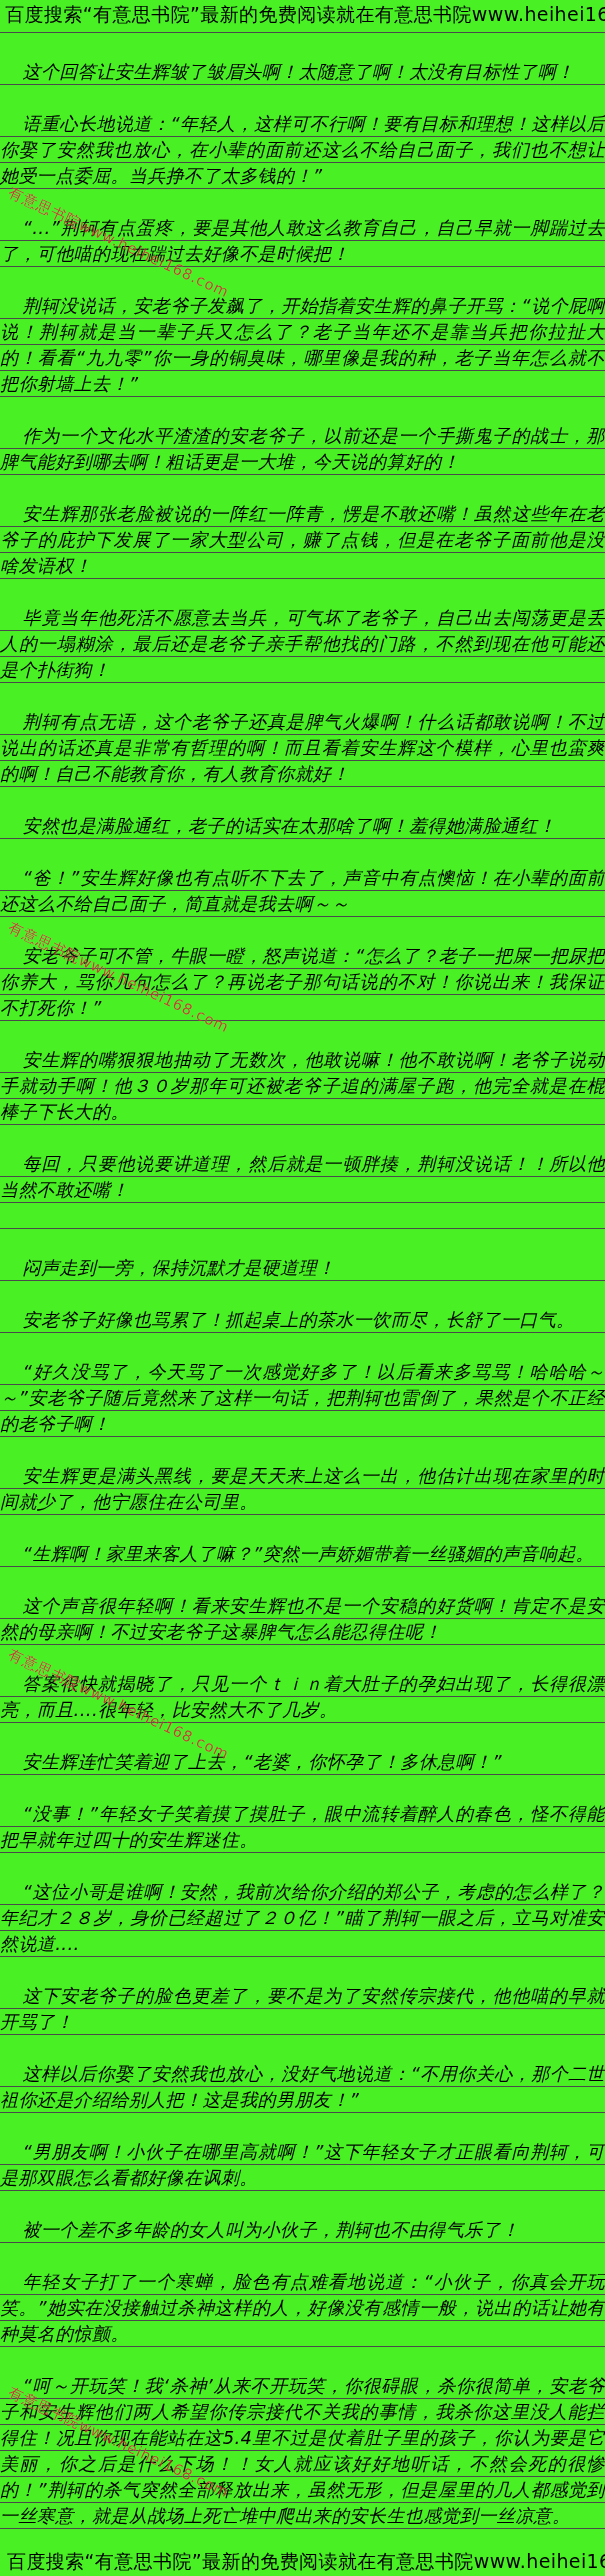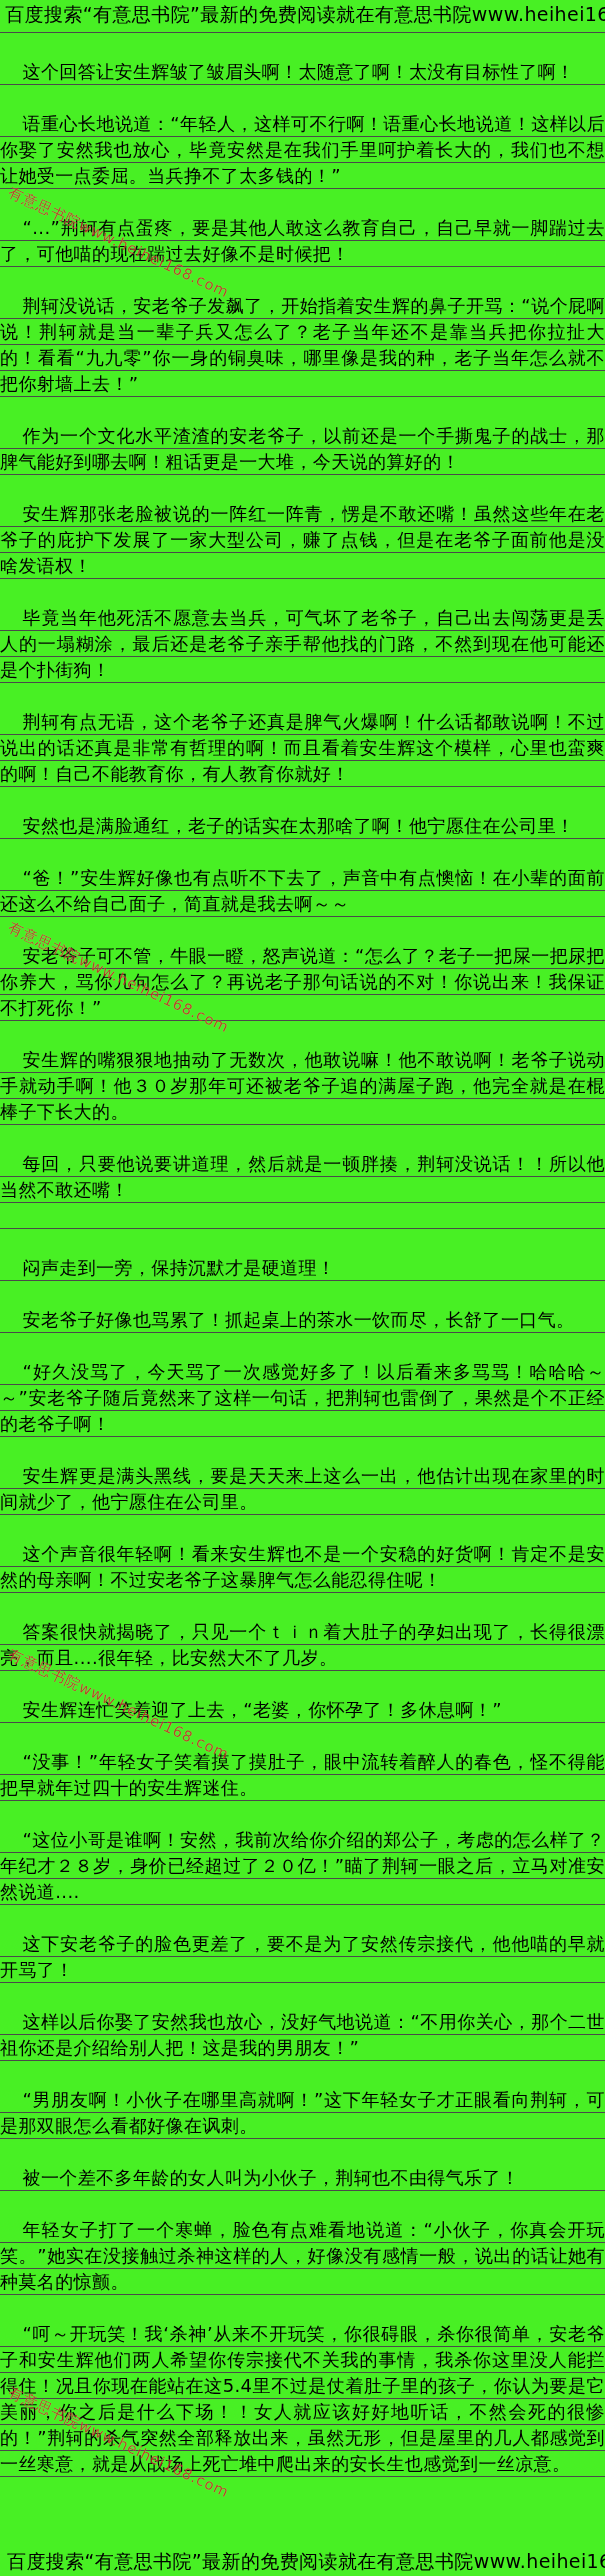--- a/index.html
+++ b/index.html
@@ -13,20 +13,21 @@
     font-size:19px;line-height:29px;white-space:nowrap;overflow:hidden;
     padding-left:5.2px;letter-spacing:0.4px;
   }
   .content{overflow:hidden;}
   p.para{
     margin:26px 0 0 0;padding:0;
     font-size:18px;line-height:26px;letter-spacing:0.4px;
     text-align:justify;text-indent:22.5px;
     background-image:repeating-linear-gradient(to bottom,
       rgba(0,0,0,0) 0px, rgba(0,0,0,0) 25px, #4a4a4a 25px, #4a4a4a 26px);
+    font-style:italic;
   }
   p.para.blank{margin-top:0;}
   .footer{
     position:absolute;left:0;bottom:0;width:605px;height:28px;box-sizing:border-box;
     font-size:19px;line-height:26px;white-space:nowrap;overflow:hidden;
     padding-left:7px;letter-spacing:0.4px;
   }
   .watermark{
     position:absolute;z-index:3;pointer-events:none;white-space:nowrap;
     transform:rotate(25deg);transform-origin:0 0;
@@ -36,37 +37,38 @@
 </style>
 </head>
 <body>
 
 <div class="header">
   <span>百度搜索“有意思书院”最新的免费阅读就在有意思书院www.heihei168.com</span>
 </div>
 
 <div class="content" id="content">
     <p class="para body">这个回答让安生辉皱了皱眉头啊！太随意了啊！太没有目标性了啊！</p>
-    <p class="para body">语重心长地说道：“年轻人，这样可不行啊！语重心长地说道！这样以后你娶了安然我也放心，毕竟安然是在我们手里呵护着长大的，我们也不想让她受一点委屈。当兵挣不了太多钱的！”</p>
+    <p class="para body">语重心长地说道：“年轻人，这样可不行啊！要有目标和理想！这样以后你娶了安然我也放心，在小辈的面前还这么不给自己面子，我们也不想让她受一点委屈。当兵挣不了太多钱的！”</p>
     <p class="para body">“...”荆轲有点蛋疼，要是其他人敢这么教育自己，自己早就一脚踹过去了，可他喵的现在踹过去好像不是时候把！</p>
     <p class="para body">荆轲没说话，安老爷子发飙了，开始指着安生辉的鼻子开骂：“说个屁啊说！荆轲就是当一辈子兵又怎么了？老子当年还不是靠当兵把你拉扯大的！看看“九九零”你一身的铜臭味，哪里像是我的种，老子当年怎么就不把你射墙上去！”</p>
     <p class="para body">作为一个文化水平渣渣的安老爷子，以前还是一个手撕鬼子的战士，那脾气能好到哪去啊！粗话更是一大堆，今天说的算好的！</p>
     <p class="para body">安生辉那张老脸被说的一阵红一阵青，愣是不敢还嘴！虽然这些年在老爷子的庇护下发展了一家大型公司，赚了点钱，但是在老爷子面前他是没啥发语权！</p>
     <p class="para body">毕竟当年他死活不愿意去当兵，可气坏了老爷子，自己出去闯荡更是丢人的一塌糊涂，最后还是老爷子亲手帮他找的门路，不然到现在他可能还是个扑街狗！</p>
     <p class="para body">荆轲有点无语，这个老爷子还真是脾气火爆啊！什么话都敢说啊！不过说出的话还真是非常有哲理的啊！而且看着安生辉这个模样，心里也蛮爽的啊！自己不能教育你，有人教育你就好！</p>
-    <p class="para body">安然也是满脸通红，老子的话实在太那啥了啊！他宁愿住在公司里！</p>
+    <p class="para body">安然也是满脸通红，老子的话实在太那啥了啊！羞得她满脸通红！</p>
     <p class="para body">“爸！”安生辉好像也有点听不下去了，声音中有点懊恼！在小辈的面前还这么不给自己面子，简直就是我去啊～～</p>
     <p class="para body">安老爷子可不管，牛眼一瞪，怒声说道：“怎么了？老子一把屎一把尿把你养大，骂你几句怎么了？再说老子那句话说的不对！你说出来！我保证不打死你！”</p>
     <p class="para body">安生辉的嘴狠狠地抽动了无数次，他敢说嘛！他不敢说啊！老爷子说动手就动手啊！他３０岁那年可还被老爷子追的满屋子跑，他完全就是在棍棒子下长大的。</p>
     <p class="para body">每回，只要他说要讲道理，然后就是一顿胖揍，荆轲没说话！！所以他当然不敢还嘴！</p>
     <p class="para blank">&nbsp;</p>
     <p class="para body">闷声走到一旁，保持沉默才是硬道理！</p>
     <p class="para body">安老爷子好像也骂累了！抓起桌上的茶水一饮而尽，长舒了一口气。</p>
     <p class="para body">“好久没骂了，今天骂了一次感觉好多了！以后看来多骂骂！哈哈哈～～”安老爷子随后竟然来了这样一句话，把荆轲也雷倒了，果然是个不正经的老爷子啊！</p>
     <p class="para body">安生辉更是满头黑线，要是天天来上这么一出，他估计出现在家里的时间就少了，他宁愿住在公司里。</p>
+    <p class="para body">“生辉啊！家里来客人了嘛？”突然一声娇媚带着一丝骚媚的声音响起。</p>
     <p class="para body">这个声音很年轻啊！看来安生辉也不是一个安稳的好货啊！肯定不是安然的母亲啊！不过安老爷子这暴脾气怎么能忍得住呢！</p>
     <p class="para body">答案很快就揭晓了，只见一个ｔｉｎ着大肚子的孕妇出现了，长得很漂亮，而且....很年轻，比安然大不了几岁。</p>
     <p class="para body">安生辉连忙笑着迎了上去，“老婆，你怀孕了！多休息啊！”</p>
     <p class="para body">“没事！”年轻女子笑着摸了摸肚子，眼中流转着醉人的春色，怪不得能把早就年过四十的安生辉迷住。</p>
     <p class="para body">“这位小哥是谁啊！安然，我前次给你介绍的郑公子，考虑的怎么样了？年纪才２８岁，身价已经超过了２０亿！”瞄了荆轲一眼之后，立马对准安然说道....</p>
     <p class="para body">这下安老爷子的脸色更差了，要不是为了安然传宗接代，他他喵的早就开骂了！</p>
     <p class="para body">这样以后你娶了安然我也放心，没好气地说道：“不用你关心，那个二世祖你还是介绍给别人把！这是我的男朋友！”</p>
     <p class="para body">“男朋友啊！小伙子在哪里高就啊！”这下年轻女子才正眼看向荆轲，可是那双眼怎么看都好像在讽刺。</p>
     <p class="para body">被一个差不多年龄的女人叫为小伙子，荆轲也不由得气乐了！</p>
     <p class="para body">年轻女子打了一个寒蝉，脸色有点难看地说道：“小伙子，你真会开玩笑。”她实在没接触过杀神这样的人，好像没有感情一般，说出的话让她有种莫名的惊颤。</p>

